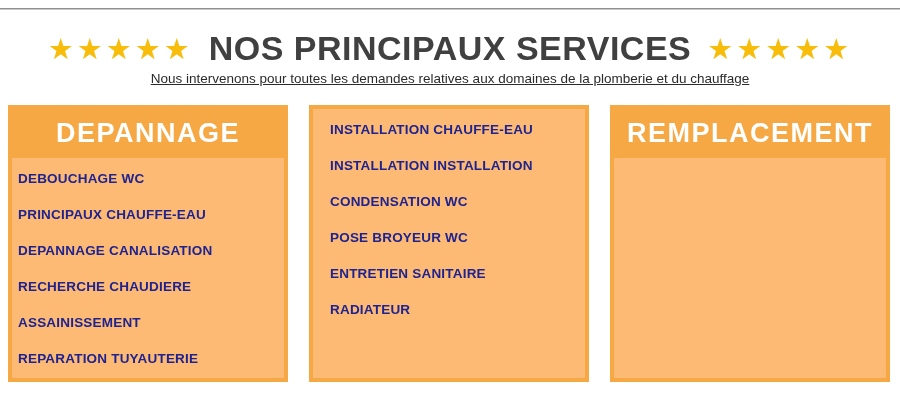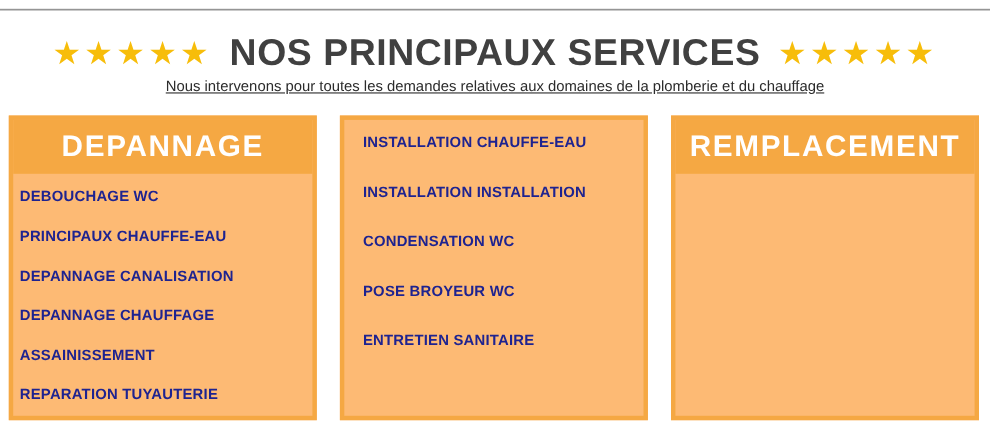--- a/index.html
+++ b/index.html
@@ -98,33 +98,34 @@
 <div class="subtitle">Nous intervenons pour toutes les demandes relatives aux domaines de la plomberie et du chauffage</div>
 
 <div class="columns">
 
   <div class="service-column">
     <div class="column-header">DEPANNAGE</div>
     <div class="column-body">
       <div class="service-item">DEBOUCHAGE WC</div>
       <div class="service-item">PRINCIPAUX CHAUFFE-EAU</div>
       <div class="service-item">DEPANNAGE CANALISATION</div>
-      <div class="service-item">DEPANNAGE CHAUFFAGE</div>
+      <div class="service-item">RECHERCHE CHAUDIERE</div>
       <div class="service-item">ASSAINISSEMENT</div>
       <div class="service-item">REPARATION TUYAUTERIE</div>
     </div>
   </div>
 
   <div class="service-column col-indent">
     <div class="column-body">
       <div class="service-item">INSTALLATION CHAUFFE-EAU</div>
       <div class="service-item">INSTALLATION INSTALLATION</div>
       <div class="service-item">CONDENSATION WC</div>
       <div class="service-item">POSE BROYEUR WC</div>
       <div class="service-item">ENTRETIEN SANITAIRE</div>
+      <div class="service-item">RADIATEUR</div>
     </div>
   </div>
 
   <div class="service-column col-indent">
     <div class="column-header">REMPLACEMENT</div>
   </div>
 
 </div>
 
 </body></html>

